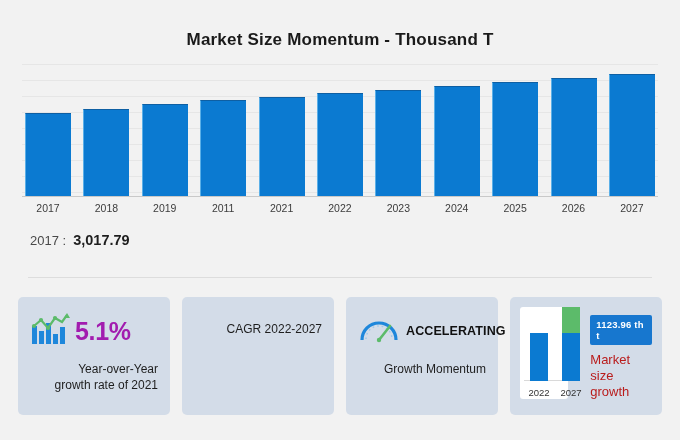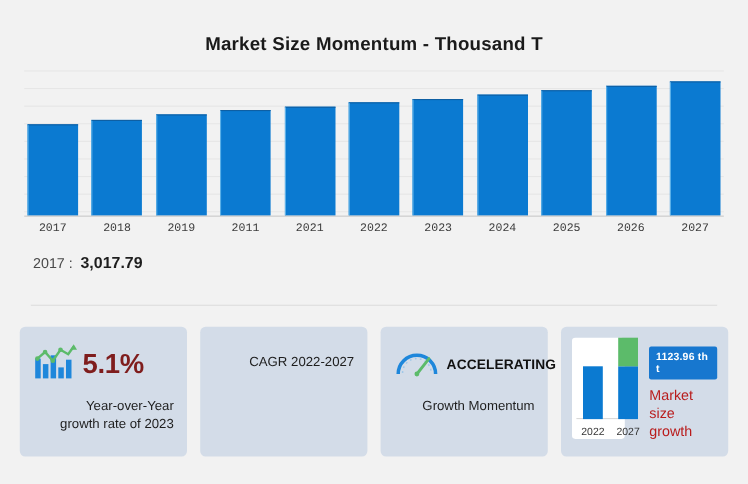--- a/index.html
+++ b/index.html
@@ -36,21 +36,21 @@
     box-sizing:border-box;
   }
   .axis-line{
     position:absolute;left:22px;top:196px;width:636px;height:1px;background:#C9C9C9;
   }
   .xlabels{
     position:absolute;left:22px;top:200px;width:636px;height:18px;
     display:flex;justify-content:space-between;
   }
   .xlabels span{
-    width:52px;text-align:center;font-size:10.5px;color:#3C3C3C;line-height:16px;font-family:Liberation Mono, monospace;
+    width:52px;text-align:center;font-size:10.5px;color:#3C3C3C;line-height:16px;
   }
   
   .readout{
     position:absolute;left:30px;top:232px;
     font-size:13px;color:#4A4A4A;
   }
   .readout .rv{font-weight:bold;color:#1E1E1E;font-size:14.5px;margin-left:7px;}
   .divider{
     position:absolute;left:28px;top:277px;width:624px;height:1px;background:#DDDDDD;
   }
@@ -61,21 +61,21 @@
   }
   .card{
     width:152px;height:118px;
     background:#D3DCE8;
     border-radius:5px;
     box-sizing:border-box;
     padding:14px 12px 10px 12px;
     position:relative;
   }
   .card-top{display:flex;align-items:center;height:40px;}
-  .big{font-size:25px;font-weight:bold;color:#7f1d1d;margin-left:5px;letter-spacing:-.3px;}
+  .big{font-size:25px;font-weight:bold;color:#a21caf;margin-left:5px;letter-spacing:-.3px;}
   .accel{font-size:12.5px;font-weight:bold;color:#111;margin-left:4px;letter-spacing:.1px;}
   .card-cap{
     font-size:12px;color:#1E1E1E;line-height:16px;margin-top:10px;text-align:right;
   }
   .icon{display:block;}
   
   .card4{padding:10px 10px;}
   .c4-inner{display:flex;height:98px;background:transparent;}
   .mini{
     width:72px;height:92px;background:#FFFFFF;border-radius:3px;
@@ -185,21 +185,21 @@
           <circle cx="11" cy="8" r="2.1" fill="#5CBB6A"></circle>
           <circle cx="18" cy="16" r="2.1" fill="#5CBB6A"></circle>
           <circle cx="25" cy="6" r="2.1" fill="#5CBB6A"></circle>
           <polygon points="37,1 40,6 34,6" fill="#5CBB6A"></polygon>
         </svg>
       </span>
       <span class="big">5.1%</span>
     </div>
     <div class="card-cap">
       <div>Year-over-Year</div>
-      <div>growth rate of 2023</div>
+      <div>growth rate of 2021</div>
     </div>
   </div>
 
   <div class="card">
     <div class="card-cap">
       <div>CAGR  2022-2027</div>
     </div>
   </div>
 
   <div class="card">

